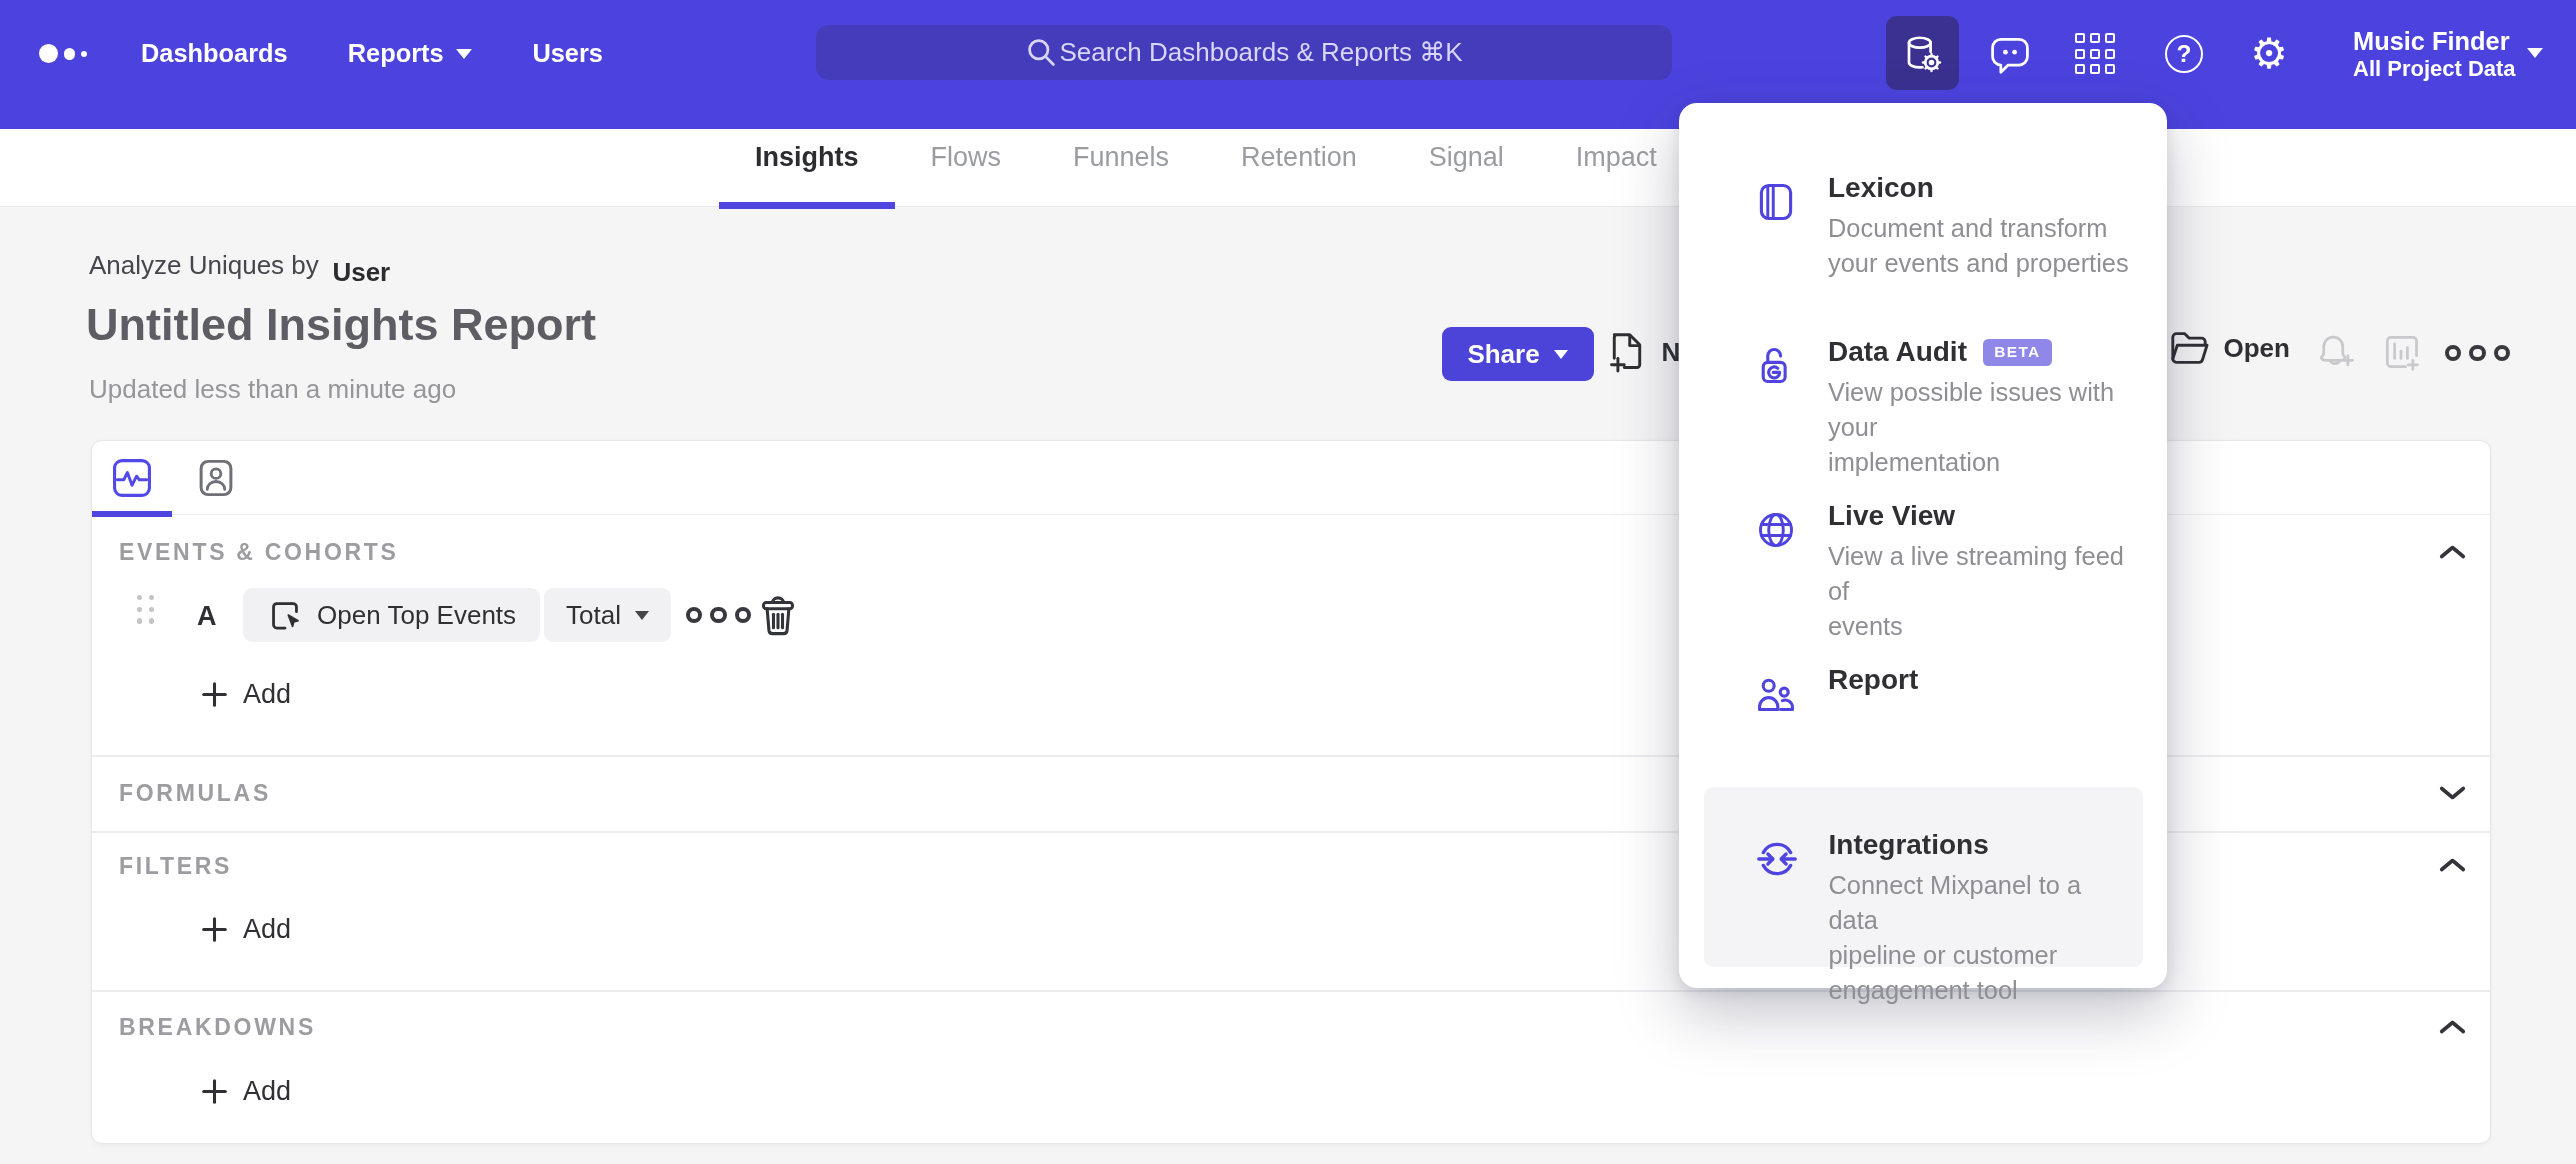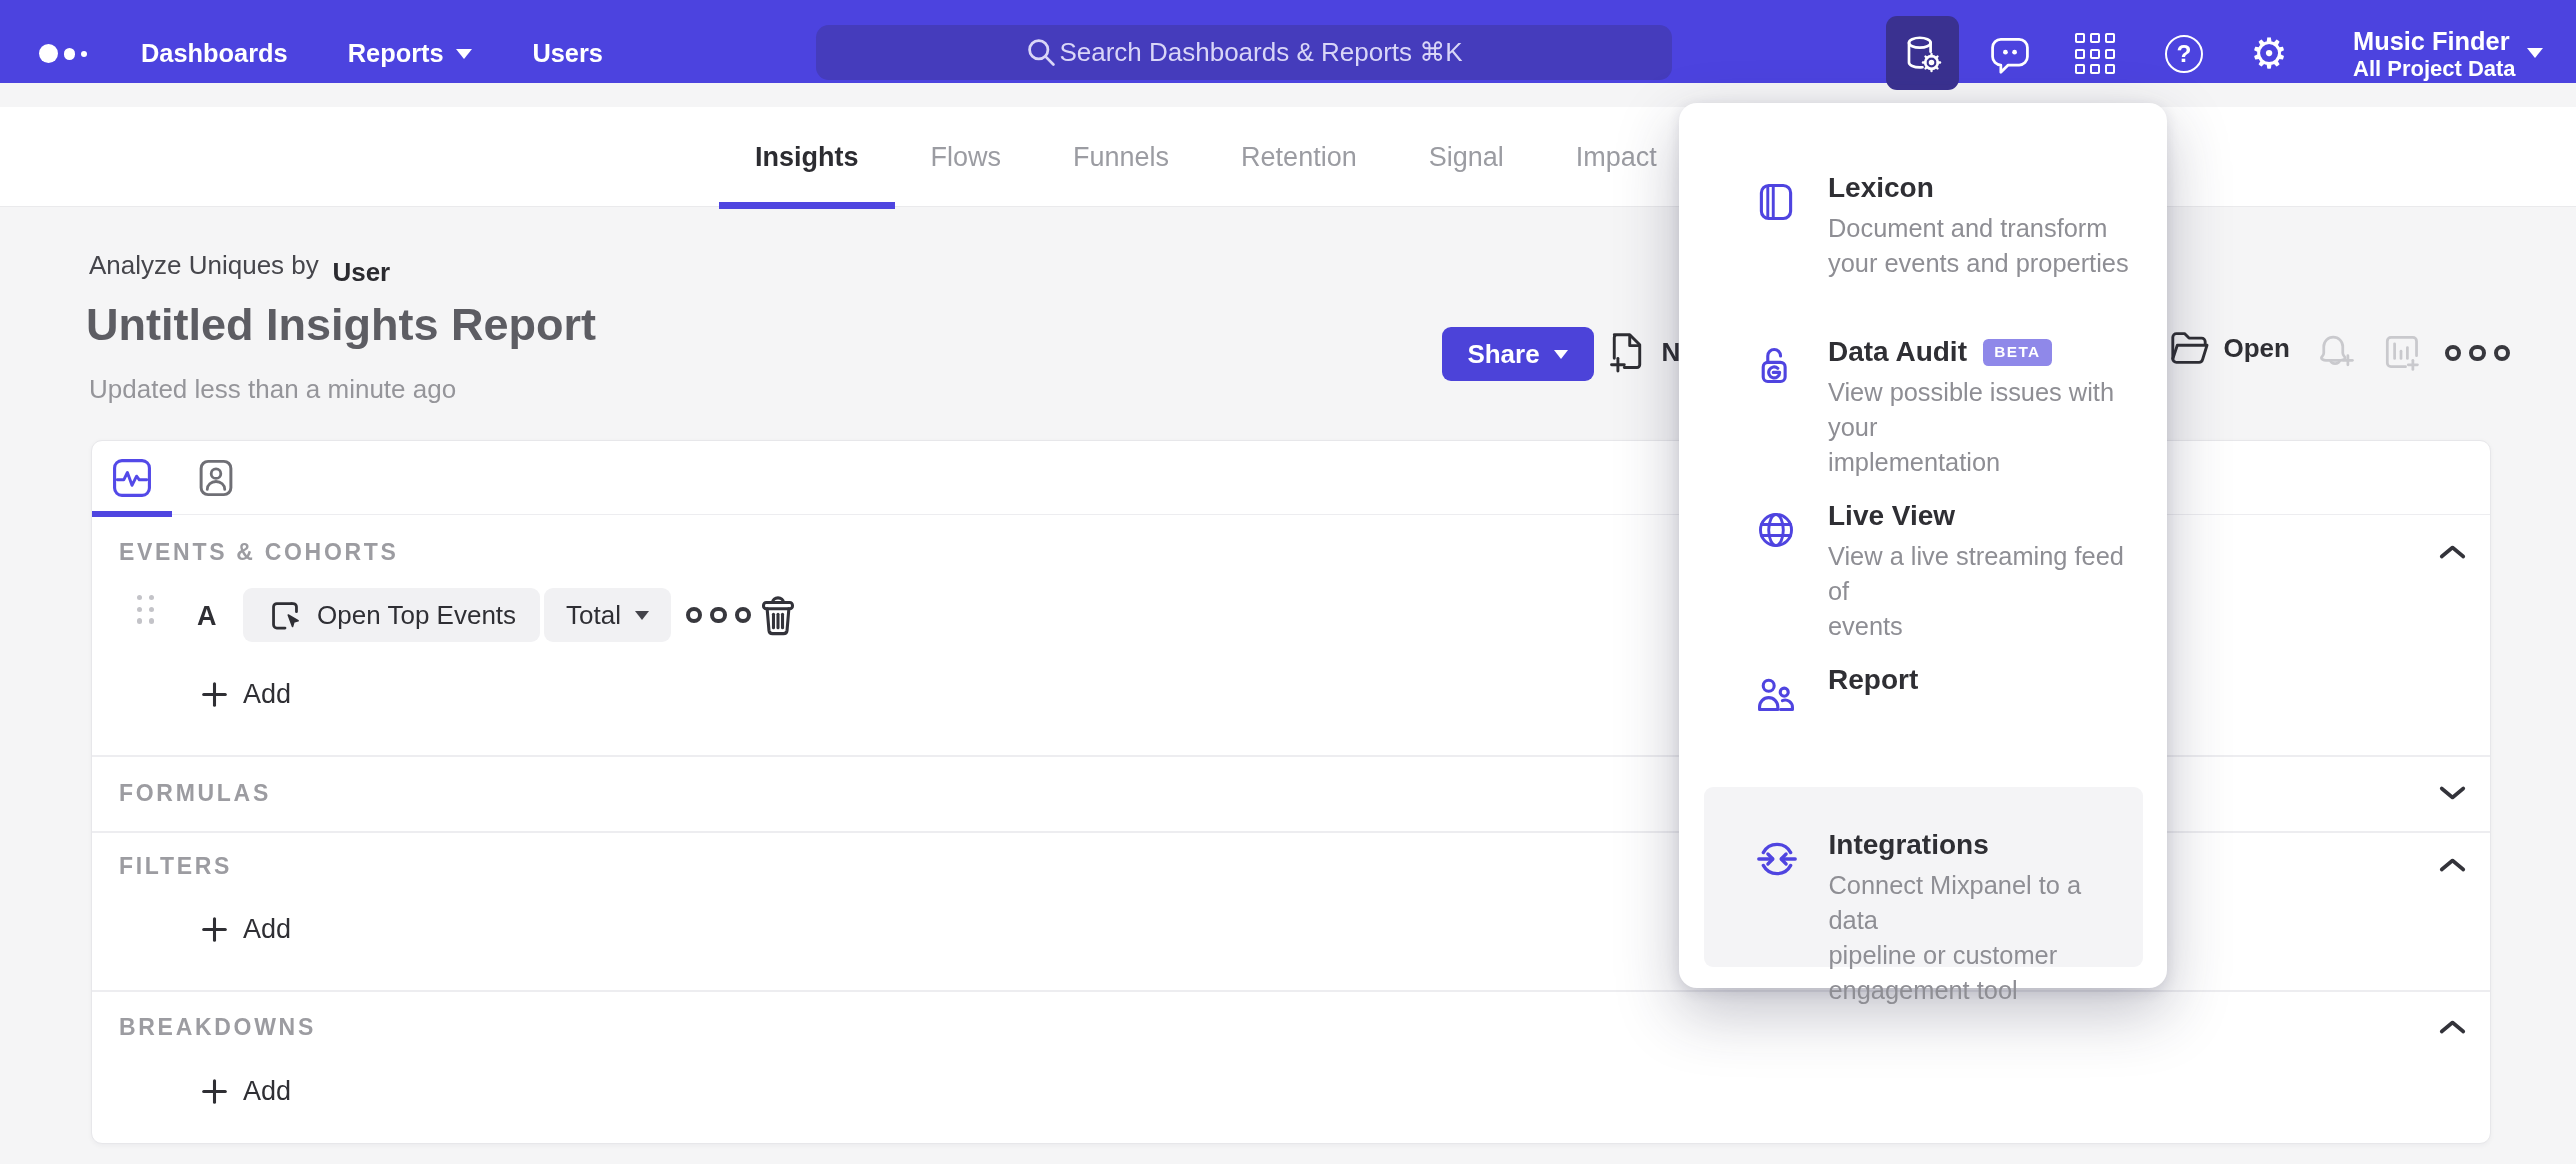--- a/index.html
+++ b/index.html
@@ -1,21 +1,21 @@
 <!DOCTYPE html>
 <html style="font-size:14.5px"><head>
 <meta charset="utf-8">
 <style>
   * { margin:0; padding:0; box-sizing:border-box; }
   html,body { width:2576px; height:1165px; overflow:hidden; background:#f5f5f6;
               font-family:"Liberation Sans", sans-serif; }
   .stage { position:absolute; top:0; left:0; width:2576px; height:1165px; overflow:hidden; }
 
   
-  .header { position:absolute; top:0; left:0; width:2576px; height:83px; background:#4c43df; z-index:10; }
+  .header { position:absolute; top:0; left:0; width:2576px; height:129px; background:#4c43df; z-index:10; }
   .logo { position:absolute; left:39px; top:0; height:107px; width:54px; }
   .logo i { position:absolute; border-radius:50%; background:#fff; }
   .logo .d1 { width:19px; height:19px; left:0;  top:44px; }
   .logo .d2 { width:11.8px; height:11.8px; left:24.5px; top:48px; }
   .logo .d3 { width:6.3px;  height:6.3px;  left:42px; top:51px; }
   .nav { position:absolute; left:141px; top:0; height:107px; display:flex; align-items:center; gap:60px; }
   .nav-item { display:flex; align-items:center; gap:12.7px; color:#fff; font-size:25.4px; font-weight:600; cursor:default; }
   .caret { width:0; height:0; border-left:8.2px solid transparent; border-right:8.2px solid transparent; border-top:10px solid #fff; }
   .search { position:absolute; left:816px; top:24.5px; width:856px; height:55px; border-radius:12.7px;
             background:#453cbc; display:flex; align-items:center; justify-content:center; gap:1px; }

